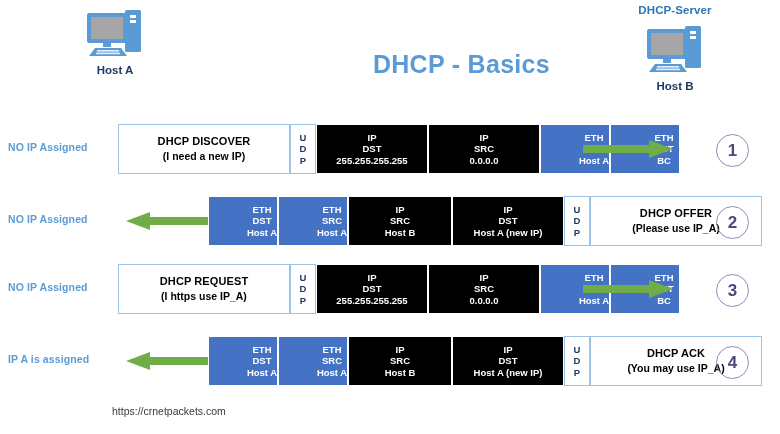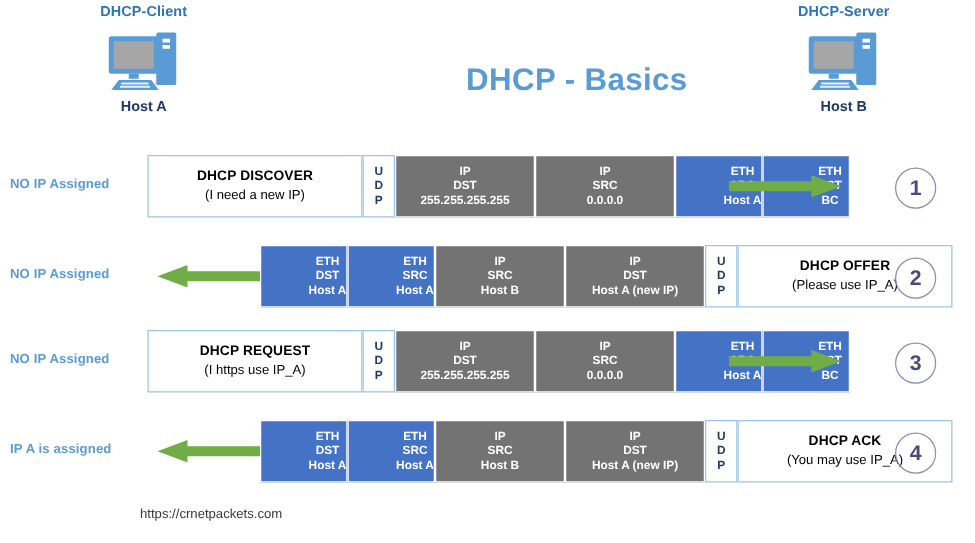--- a/index.html
+++ b/index.html
@@ -97,21 +97,21 @@
     line-height: 1.22;
     color: #ffffff;
     font-size: 9.5px;
     font-weight: bold;
     text-align: center;
     border: 1px solid #ffffff;
   }
   .seg .l { display: block; white-space: nowrap; }
 
   .seg.eth   { background: #4472C4; }
-  .seg.ip    { background: #737373; }
+  .seg.ip    { background: #000000; }
   .seg.udp   {
     background: #ffffff;
     color: #1F3864;
     border: 1px solid #9DC3E6;
     width: 26px;
     font-size: 9.5px;
   }
   .seg.msg {
     background: #ffffff;
     border: 1px solid #9DC3E6;
@@ -121,21 +121,21 @@
   }
   .seg.msg .hdr {
     font-size: 11px;
     font-weight: bold;
     color: #000000;
     letter-spacing: 0.1px;
     margin-bottom: 2px;
   }
   .seg.msg .sub {
     font-size: 10.5px;
-    font-weight: normal;
+    font-weight: bold;
     color: #000000;
   }
 
   .w-eth { width: 70px; padding-left: 38px; }
   .w-ip  { width: 104px; }
   .w-ipw { width: 112px; }
 
   
   .arrow {
     position: absolute;
@@ -172,21 +172,20 @@
     top: 405px;
     font-size: 10.5px;
     color: #3B3838;
     font-family: "Liberation Sans", sans-serif;
   }
 </style>
 </head>
 <body>
 
 <div class="host client">
-  <div class="host-role">DHCP-Client</div>
   <svg class="pc-icon" width="64" height="58" viewBox="0 0 64 58">
     <rect x="42" y="6" width="16" height="42" rx="1.5" fill="#5B9BD5"></rect>
     <rect x="47" y="11" width="6" height="3" fill="#ffffff"></rect>
     <rect x="47" y="16" width="6" height="3" fill="#ffffff"></rect>
     <rect x="4" y="9" width="40" height="30" rx="2" fill="#5B9BD5"></rect>
     <rect x="8" y="13" width="32" height="22" fill="#A6A6A6"></rect>
     <rect x="20" y="39" width="8" height="4" fill="#5B9BD5"></rect>
     <path d="M6 52 L12 44 L38 44 L44 52 Z" fill="#5B9BD5"></path>
     <rect x="14" y="46" width="22" height="1.6" fill="#ffffff" opacity="0.85"></rect>
     <rect x="13" y="48.6" width="24" height="1.6" fill="#ffffff" opacity="0.85"></rect>

